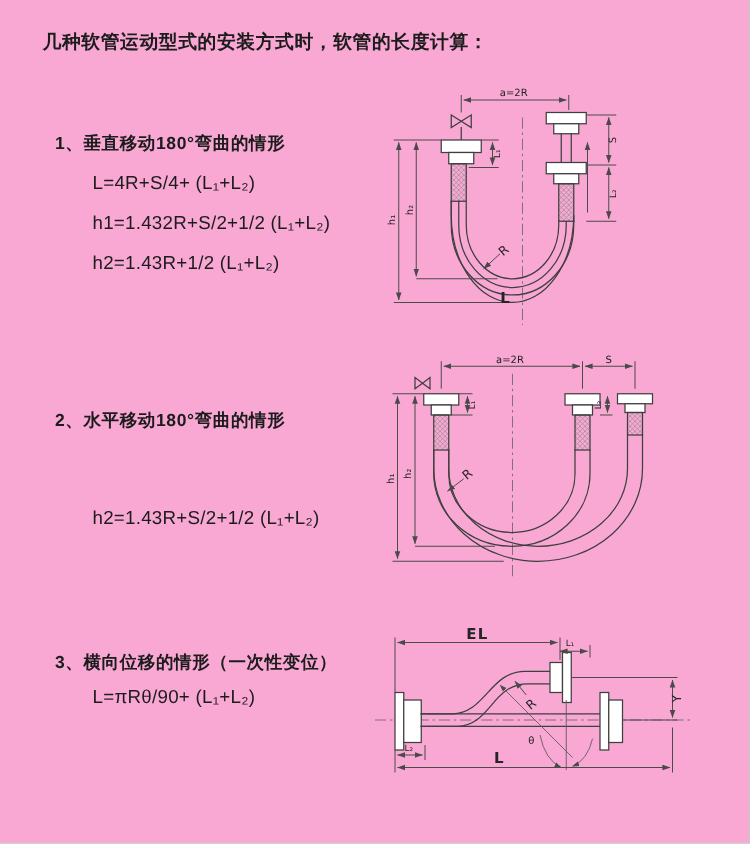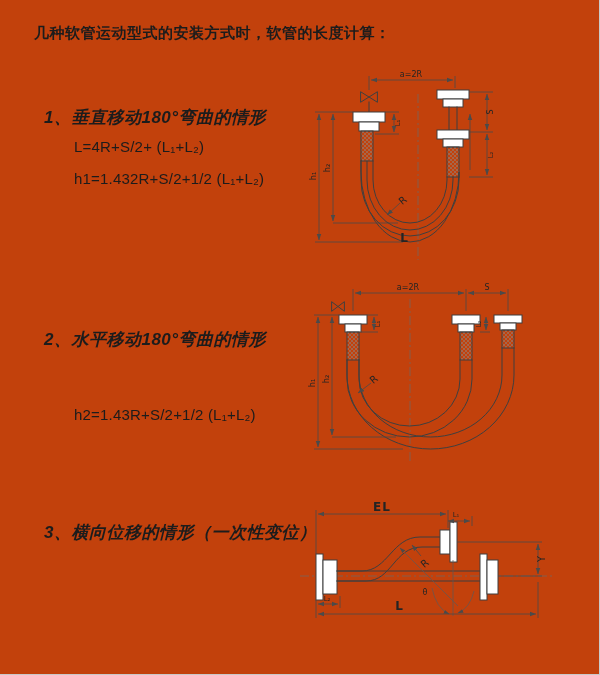--- a/index.html
+++ b/index.html
@@ -1,20 +1,20 @@
 <!DOCTYPE html>
 <html><head>
 <meta charset="utf-8">
 <style>
   html,body{margin:0;padding:0;background:#ffffff;}
-  .page{position:relative;width:600px;height:675px;background:#c2410c;overflow:hidden;
+  .page{position:relative;width:600px;height:675px;background:#f9a8d4;overflow:hidden;
         box-shadow:inset -1px 0 0 #c9c9c9, inset 0 -1px 0 #c9c9c9;
         font-family:"Liberation Sans","DejaVu Sans",sans-serif;color:#1c1c1c;}
   .title{position:absolute;left:34px;top:24px;font-size:15px;font-weight:bold;letter-spacing:.5px;}
-  .heading{position:absolute;font-size:17px;font-weight:bold;letter-spacing:.5px;font-style:italic;}
+  .heading{position:absolute;font-size:14px;font-weight:bold;letter-spacing:.5px;}
   .formula{position:absolute;font-size:15px;letter-spacing:.2px;}
   .h1{left:44px;top:106px}.f11{left:74px;top:138px}.f12{left:74px;top:170px}.f13{left:74px;top:202px}
   .h2{left:44px;top:328px}.f21{left:74px;top:342px}.f22{left:74px;top:374px}.f23{left:74px;top:406px}
   .h3{left:44px;top:521px}.f31{left:74px;top:549px}.f32{left:74px;top:578px}.f33{left:74px;top:607px}
   svg.diag{position:absolute;}
   .d1{left:303px;top:64px}.d2{left:308px;top:281px}.d3{left:296px;top:496px}
   .dr{stroke:#3f3f3f;stroke-width:1;fill:none;stroke-linecap:square}
   .fl{stroke:#3f3f3f;stroke-width:1;fill:#ffffff}
   .dim{stroke:#4a4a4a;stroke-width:.8;fill:none}
   .thin{stroke:#5a5a5a;stroke-width:.7;fill:none}
@@ -23,27 +23,29 @@
   .t7{font-size:7px}.t8{font-size:8px}.t10{font-size:10px}.t12{font-size:12px;font-weight:bold}
 </style>
 </head>
 <body>
 
 <div class="page">
 
   <div class="title">几种软管运动型式的安装方式时，软管的长度计算：</div>
 
   <div class="heading h1">1、垂直移动180°弯曲的情形</div>
-  <div class="formula f11">L=4R+S/2+ (L₁+L₂)</div>
+  <div class="formula f11">L=4R+S/4+ (L₁+L₂)</div>
   <div class="formula f12">h1=1.432R+S/2+1/2 (L₁+L₂)</div>
+  <div class="formula f13">h2=1.43R+1/2 (L₁+L₂)</div>
 
   <div class="heading h2">2、水平移动180°弯曲的情形</div>
   <div class="formula f23">h2=1.43R+S/2+1/2 (L₁+L₂)</div>
 
   <div class="heading h3">3、横向位移的情形（一次性变位）</div>
+  <div class="formula f31">L=πRθ/90+ (L₁+L₂)</div>
 
   <svg class="diag d1" width="240" height="200" viewBox="0 0 240 200">
     <defs>
       <marker id="a1" viewBox="0 0 10 10" refX="9.5" refY="5" markerWidth="8" markerHeight="8" orient="auto-start-reverse">
         <path d="M0,1.5 L10,5 L0,8.5 z" fill="#4a4a4a"></path>
       </marker>
       <pattern id="hp1" width="4" height="4" patternUnits="userSpaceOnUse">
         <path d="M0,4 L4,0 M0,0 L4,4" stroke="#8a8a8a" stroke-width="0.5"></path>
       </pattern>
     </defs>

